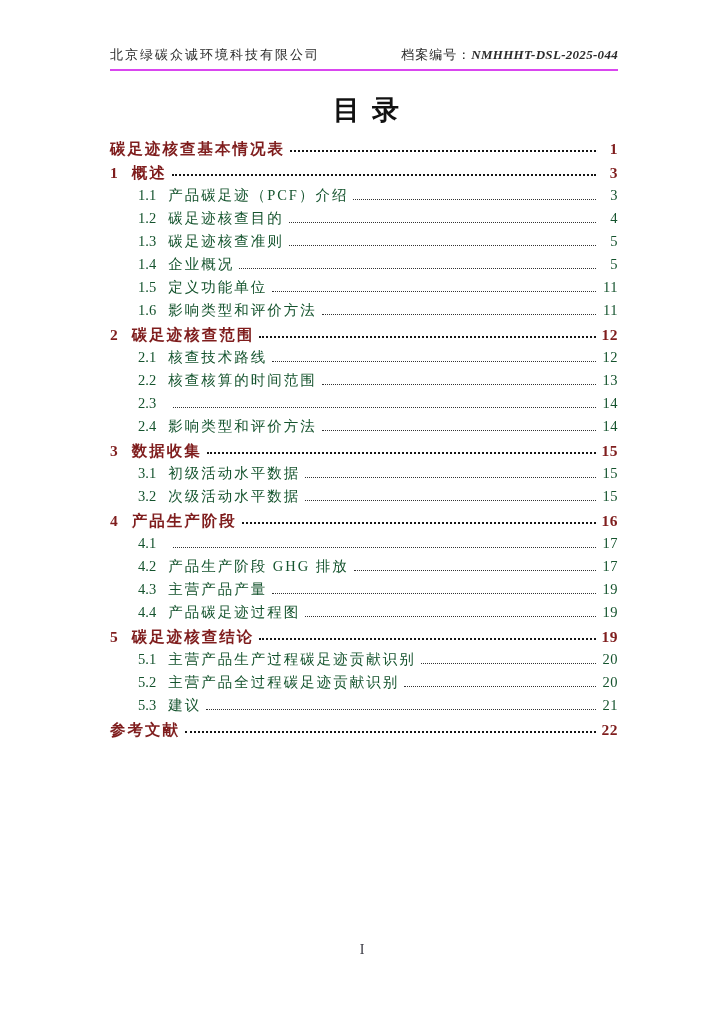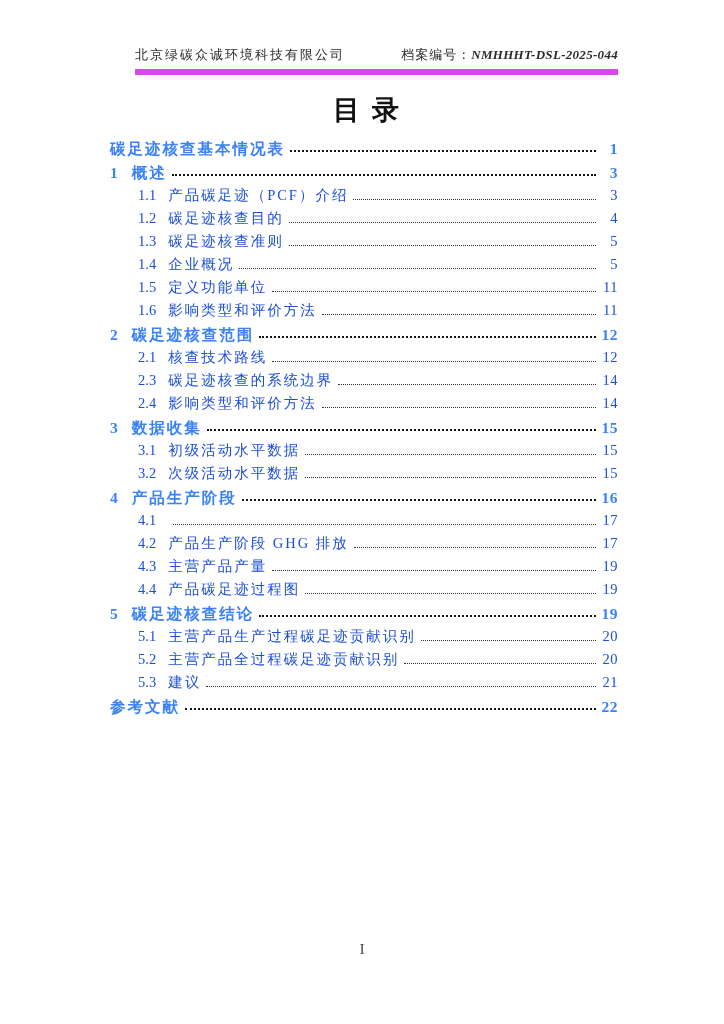--- a/index.html
+++ b/index.html
@@ -16,25 +16,24 @@
   
   .header {
     position: absolute;
     top: 46px;
     left: 110px;
     right: 106px;
     display: flex;
     justify-content: space-between;
     align-items: center;
     padding-bottom: 5px;
-    border-bottom: 6px solid #d946ef;
+    border-bottom: 2px solid #d946ef;
     font-size: 13px;
     color: #2b2b2b;
     white-space: nowrap;
-    margin-left: 25px;
   }
   .header-company { letter-spacing: 2px; }
   .header-archive { letter-spacing: 1px; }
   .archive-number { font-weight: bold; letter-spacing: 0.3px; font-style: italic; }
   
   .doc-title {
     position: absolute;
     top: 92px;
     left: 8px;
     right: 0;
@@ -50,28 +49,28 @@
     position: absolute;
     top: 135px;
     left: 110px;
     right: 106px;
   }
   .toc-row {
     display: flex;
     align-items: flex-end;
     height: 23px;
     font-size: 14.5px;
-    color: #1d4ed8;
+    color: #14532d;
     cursor: pointer;
   }
   .toc-row.level-0 {
     height: 24px;
     font-size: 15.5px;
     font-weight: bold;
-    color: #3b82f6;
+    color: #7f1d1d;
   }
   .toc-row.level-1 { padding-left: 28px; }
   .toc-num {
     flex: none;
     margin-right: 14px;
     line-height: 21px;
   }
   .level-1 .toc-num { margin-right: 12px; }
   .toc-title {
     flex: none;
@@ -177,22 +176,27 @@
     <span class="leader"></span>
     <span class="toc-page">12</span>
   </div>
       <div class="toc-row level-1">
     <span class="toc-num">2.1</span>
     <span class="toc-title">核查技术路线</span>
     <span class="leader"></span>
     <span class="toc-page">12</span>
   </div>
       <div class="toc-row level-1">
+    <span class="toc-num">2.2</span>
+    <span class="toc-title">核查核算的时间范围</span>
+    <span class="leader"></span>
+    <span class="toc-page">13</span>
+  </div>
+      <div class="toc-row level-1">
     <span class="toc-num">2.3</span>
-    <span class="toc-title">碳足迹核查的系统边界</span>
     <span class="leader"></span>
     <span class="toc-page">14</span>
   </div>
       <div class="toc-row level-1">
     <span class="toc-num">2.4</span>
     <span class="toc-title">影响类型和评价方法</span>
     <span class="leader"></span>
     <span class="toc-page">14</span>
   </div>
       <div class="toc-row level-0">

